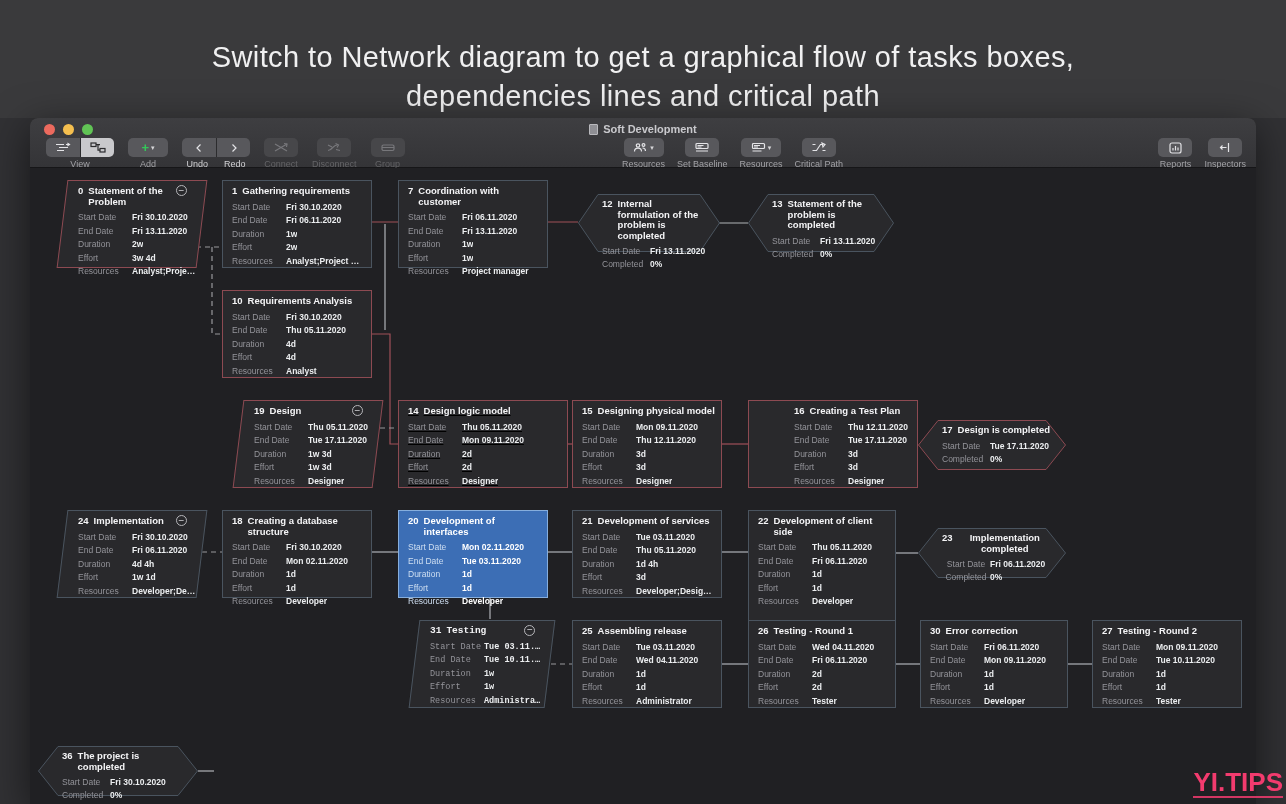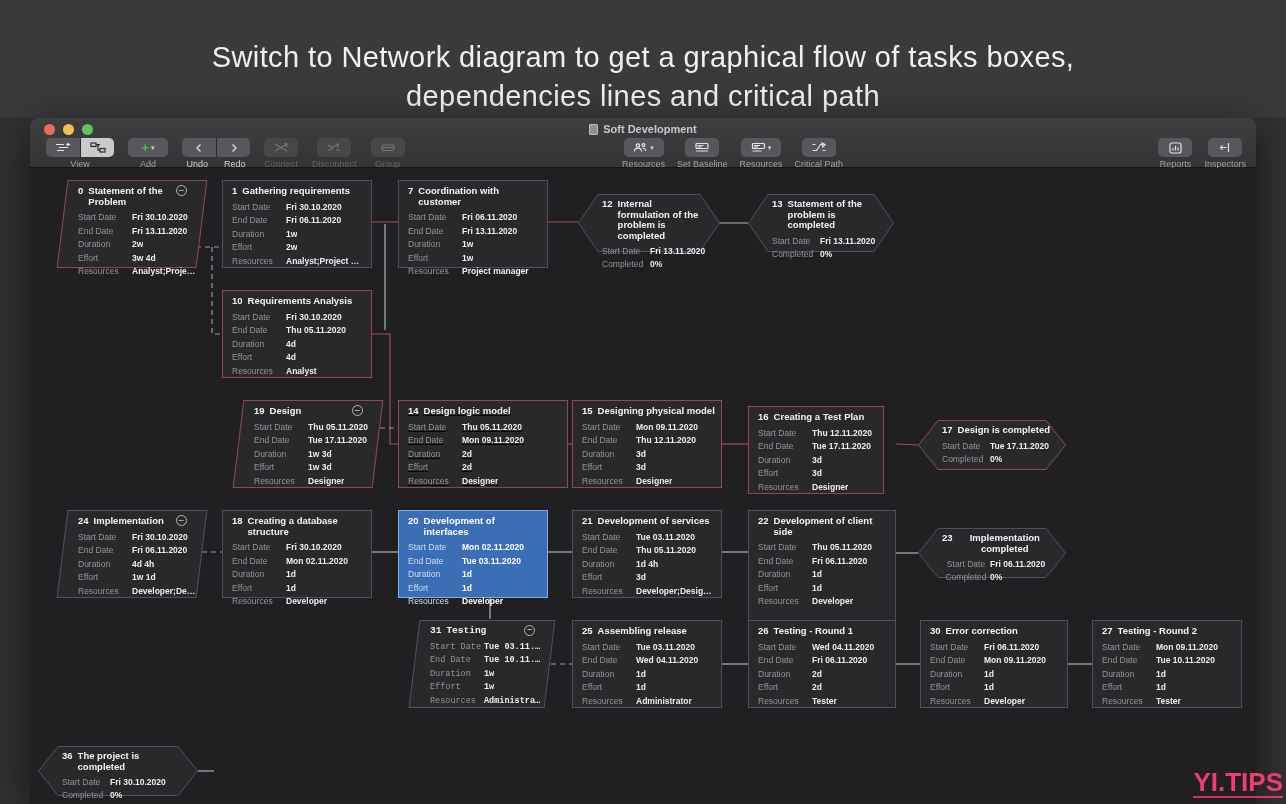--- a/index.html
+++ b/index.html
@@ -539,21 +539,21 @@
           <div class="fr">
             <span class="fl">Effort</span>
             <span class="fv">3d</span>
           </div>
           <div class="fr">
             <span class="fl">Resources</span>
             <span class="fv">Designer</span>
           </div>
         </div>
       </div>
-      <div class="task-node rect critical" style="left: 718px; top: 238px; width: 136px; height: 88px;">
+      <div class="task-node rect critical" style="left: 718px; top: 232px; width: 170px; height: 88px; padding-left: 36px;">
         <div class="node-box"></div>
         <div class="task-content">
           <div class="title-row">
             <span class="t-num">16</span>
             <span class="t-title">Creating a Test Plan</span>
           </div>
           <div class="fr">
             <span class="fl">Start Date</span>
             <span class="fv">Thu 12.11.2020</span>
           </div>

